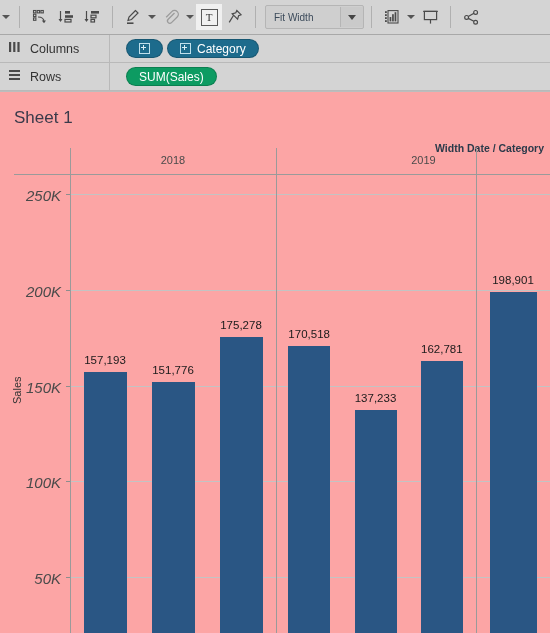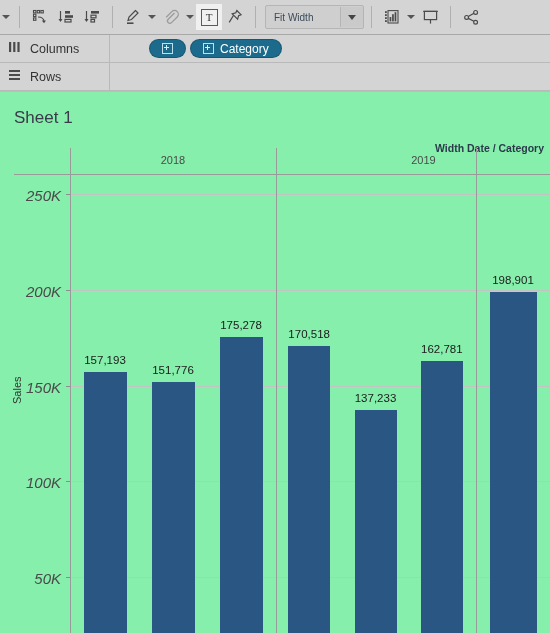--- a/index.html
+++ b/index.html
@@ -42,21 +42,21 @@
   .fitsel .dd{
     width:22px;height:20px;border-left:1px solid #b5b5b5;background:#cacaca;
     display:flex;align-items:center;justify-content:center;
   }
   .fitsel .dd::after{content:"";border-left:4px solid transparent;border-right:4px solid transparent;border-top:5px solid #444;}
 
   
   .shelf{
     position:absolute;left:0;width:550px;height:27px;
     background:#d4d4d4;border-bottom:1px solid #b9b9b9;
-    display:flex;align-items:center;gap:23px;
+    display:flex;align-items:center;
   }
   .shelf.cols{top:35px;}
   .shelf.rows{top:63px;}
   .shelf-label{
     width:110px;display:flex;align-items:center;gap:8px;padding-left:8px;
     box-sizing:border-box;border-right:1px solid #b9b9b9;height:27px;
   }
   .shelf-label .txt{font-size:12.5px;color:#333;}
   .shelf-zone{flex:1;display:flex;align-items:center;gap:4px;padding-left:16px;height:27px;}
   .pill{
@@ -68,21 +68,21 @@
   .pill.meas{background:#0d9b62;}
   .plus{
     width:9px;height:9px;border:1px solid #bfe0ec;position:relative;display:inline-block;
     flex:0 0 auto;
   }
   .plus::before,.plus::after{content:"";position:absolute;background:#d9eef5;}
   .plus::before{left:3px;top:1px;width:1px;height:5px;}
   .plus::after{top:3px;left:1px;height:1px;width:5px;}
 
   
-  .view{position:absolute;left:0;top:91px;width:550px;height:542px;background:#86efac;
+  .view{position:absolute;left:0;top:91px;width:550px;height:542px;background:#fca5a5;
         border-top:1px solid #bdbdbd;}
   .sheet-title{position:absolute;left:14px;top:16px;font-size:17px;color:#3a3a4a;}
 
   .cat-title{position:absolute;right:6px;top:50px;font-size:10.5px;font-weight:bold;color:#2b3a4a;}
 
   
   .yr-band{position:absolute;left:0;top:56px;width:550px;height:27px;}
   .yr-cell{position:absolute;top:6px;font-size:11px;color:#4a4a4a;text-align:center;}
   .yr-rule{position:absolute;left:14px;top:82px;width:536px;height:1px;background:#9a9a9a;}
 
@@ -260,20 +260,25 @@
       <span>
         <svg width="14" height="14" viewBox="0 0 14 14">
             <g fill="#4a4a4a">
           <rect x="1" y="2" width="11" height="2"></rect>
               <rect x="1" y="6" width="11" height="2"></rect>
               <rect x="1" y="10" width="11" height="2"></rect>
         </g>
           </svg>
       </span>
       <span class="txt">Rows</span>
+    </div>
+    <div class="shelf-zone">
+      <div class="pill meas">
+        <span>SUM(Sales)</span>
+      </div>
     </div>
   </div>
 
   <div class="view">
 
     <div class="sheet-title">Sheet 1</div>
 
     <div class="cat-title">Width Date / Category</div>
 
     <div class="yr-band" id="yr-band">

